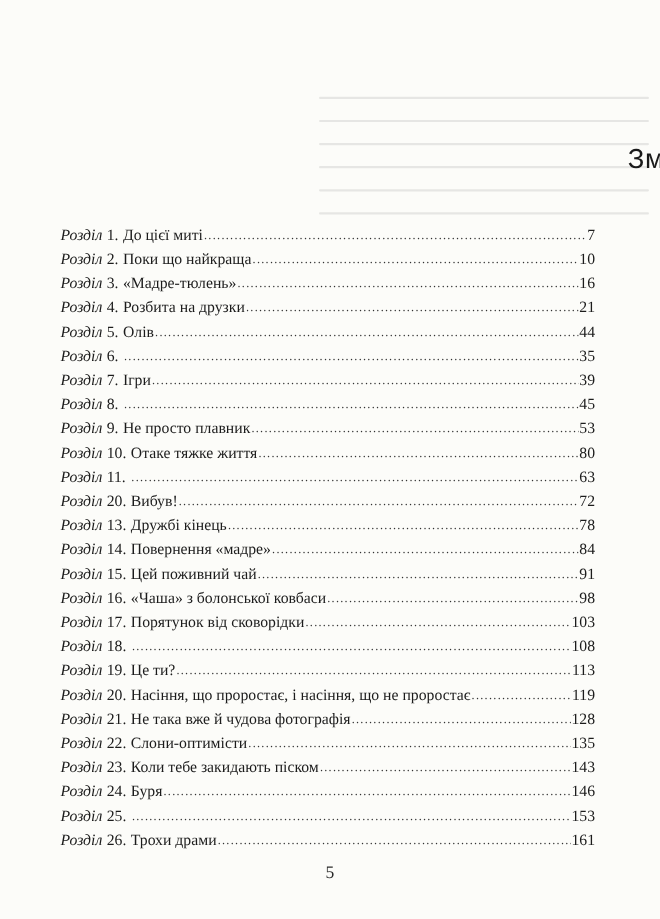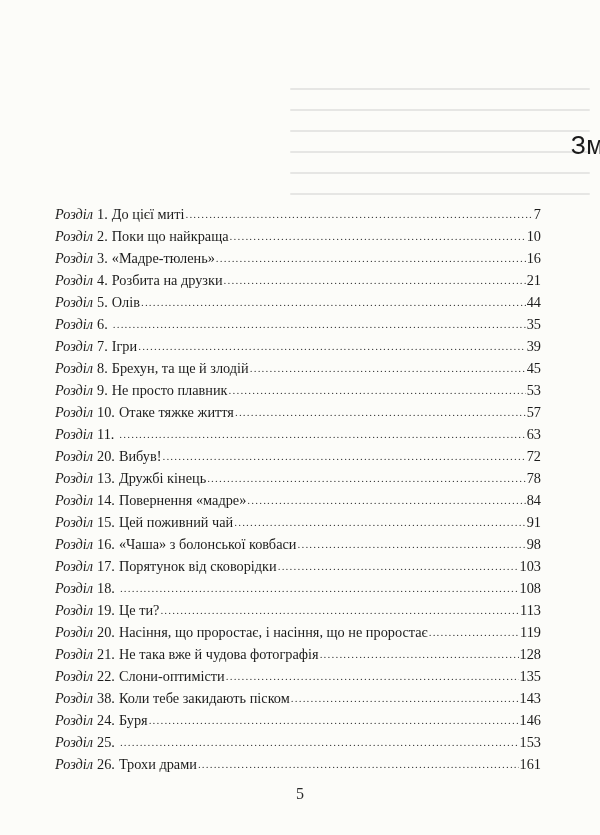--- a/index.html
+++ b/index.html
@@ -151,37 +151,36 @@
   <li class="toc-entry">
       <span class="prefix">Розділ</span>
       <span class="num">7.</span>
       <span class="ttl">Ігри</span>
       <span class="leader"></span>
       <span class="page">39</span>
     </li>
   <li class="toc-entry">
       <span class="prefix">Розділ</span>
       <span class="num">8.</span>
-      <span class="ttl">Брехун, та ще й злодій</span>
       <span class="leader"></span>
       <span class="page">45</span>
     </li>
   <li class="toc-entry">
       <span class="prefix">Розділ</span>
       <span class="num">9.</span>
       <span class="ttl">Не просто плавник</span>
       <span class="leader"></span>
       <span class="page">53</span>
     </li>
   <li class="toc-entry">
       <span class="prefix">Розділ</span>
       <span class="num">10.</span>
       <span class="ttl">Отаке тяжке життя</span>
       <span class="leader"></span>
-      <span class="page">57</span>
+      <span class="page">80</span>
     </li>
   <li class="toc-entry">
       <span class="prefix">Розділ</span>
       <span class="num">11.</span>
       <span class="leader"></span>
       <span class="page">63</span>
     </li>
   <li class="toc-entry">
       <span class="prefix">Розділ</span>
       <span class="num">20.</span>
@@ -253,21 +252,21 @@
     </li>
   <li class="toc-entry">
       <span class="prefix">Розділ</span>
       <span class="num">22.</span>
       <span class="ttl">Слони-оптимісти</span>
       <span class="leader"></span>
       <span class="page">135</span>
     </li>
   <li class="toc-entry">
       <span class="prefix">Розділ</span>
-      <span class="num">38.</span>
+      <span class="num">23.</span>
       <span class="ttl">Коли тебе закидають піском</span>
       <span class="leader"></span>
       <span class="page">143</span>
     </li>
   <li class="toc-entry">
       <span class="prefix">Розділ</span>
       <span class="num">24.</span>
       <span class="ttl">Буря</span>
       <span class="leader"></span>
       <span class="page">146</span>

